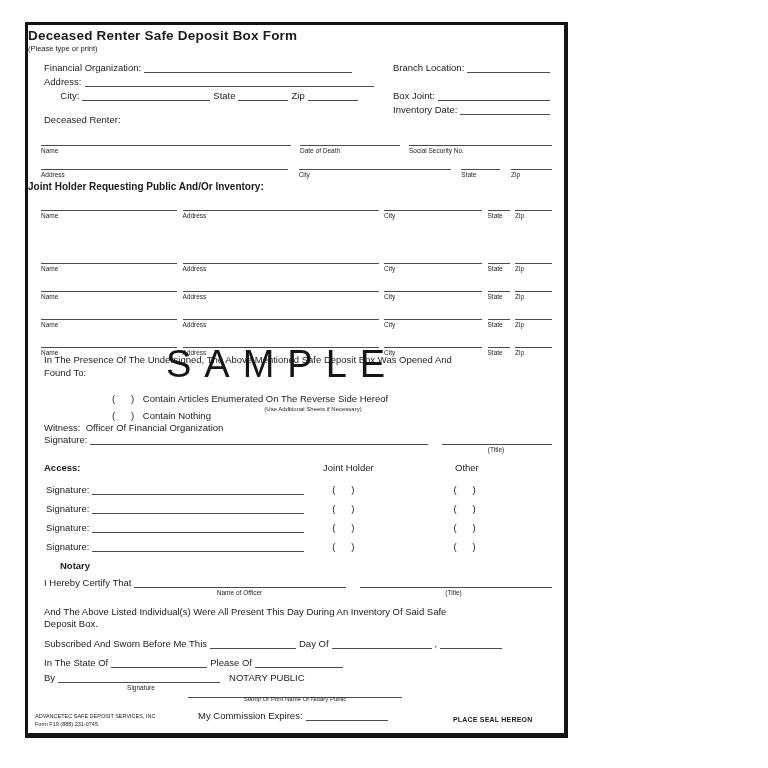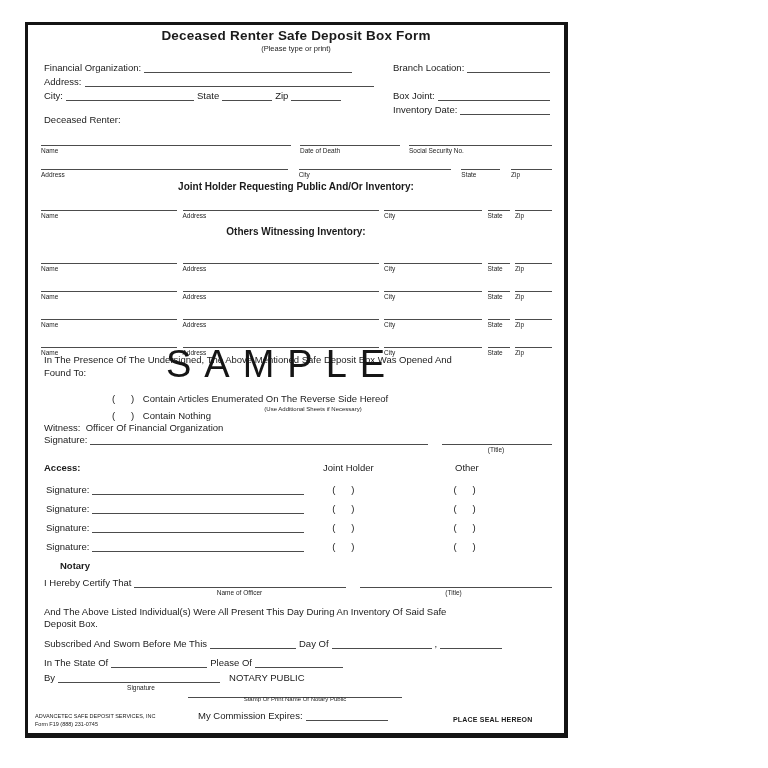--- a/index.html
+++ b/index.html
@@ -1,27 +1,27 @@
 <!DOCTYPE html>
 <html><head>
 <meta charset="utf-8">
 <style>
   html,body{margin:0;padding:0;background:#fff;}
   .page{position:relative;width:768px;height:768px;background:#fff;overflow:hidden;
         font-family:"Liberation Sans","DejaVu Sans",sans-serif;color:#1b1b1b;}
   .form{position:absolute;left:25px;top:22px;width:543px;height:716px;box-sizing:border-box;
         border:3px solid #141414;border-bottom-width:5px;border-right-width:4px;background:#fff;}
   .abs{position:absolute;}
-  .ctr{position:absolute;left:0;width:100%;text-align:center;}
+  .ctr{position:absolute;left:0;width:100%;text-align:left;}
   .title{font-size:13.5px;font-weight:bold;letter-spacing:.2px;}
   .subtitle{font-size:7.5px;color:#222;}
   .hdr{font-size:10px;font-weight:bold;}
   .lbl{font-size:9.5px;line-height:1.1;}
   .b{font-weight:bold;}
-  .trow{position:absolute;display:flex;align-items:flex-end;gap:3px;font-size:9.5px;line-height:1.1;}
+  .trow{position:absolute;display:flex;align-items:flex-end;gap:3px;font-size:9.5px;line-height:1.1;justify-content:center;}
   .ln{display:inline-block;border-bottom:1px solid #4c4c4c;height:8px;}
   .grow{flex:1;}
   .prow{position:absolute;left:13px;width:511px;display:flex;justify-content:space-between;align-items:flex-end;}
   .cell{display:flex;flex-direction:column;}
   .cell .ln{width:100%;}
   .sub{font-size:6.5px;color:#242424;margin-top:1px;line-height:1.2;}
   .pre{white-space:pre;}
   .sigrow{position:absolute;left:18px;display:flex;align-items:flex-end;font-size:9.5px;}
   .paren{white-space:pre;font-size:9.5px;}
   .small6{font-size:6.5px;color:#242424;line-height:1.2;}
@@ -124,21 +124,20 @@
       <span class="cell c-state">
           <span class="ln"></span>
         <span class="sub">State</span>
         </span>
       <span class="cell c-zip">
           <span class="ln"></span>
         <span class="sub">Zip</span>
         </span>
     </div>
 
-    <div class="ctr hdr" style="top:201px;">Others Witnessing Inventory:</div>
 
     <div class="prow" style="top:230px;">
       <span class="cell c-name">
           <span class="ln"></span>
         <span class="sub">Name</span>
         </span>
       <span class="cell c-addr">
           <span class="ln"></span>
         <span class="sub">Address</span>
         </span>

